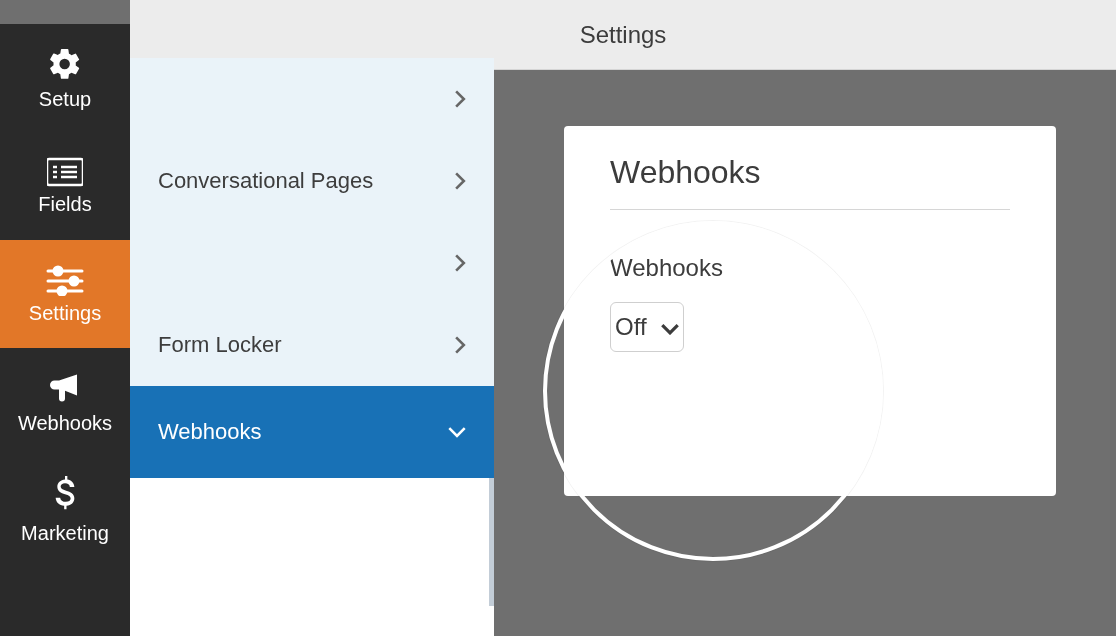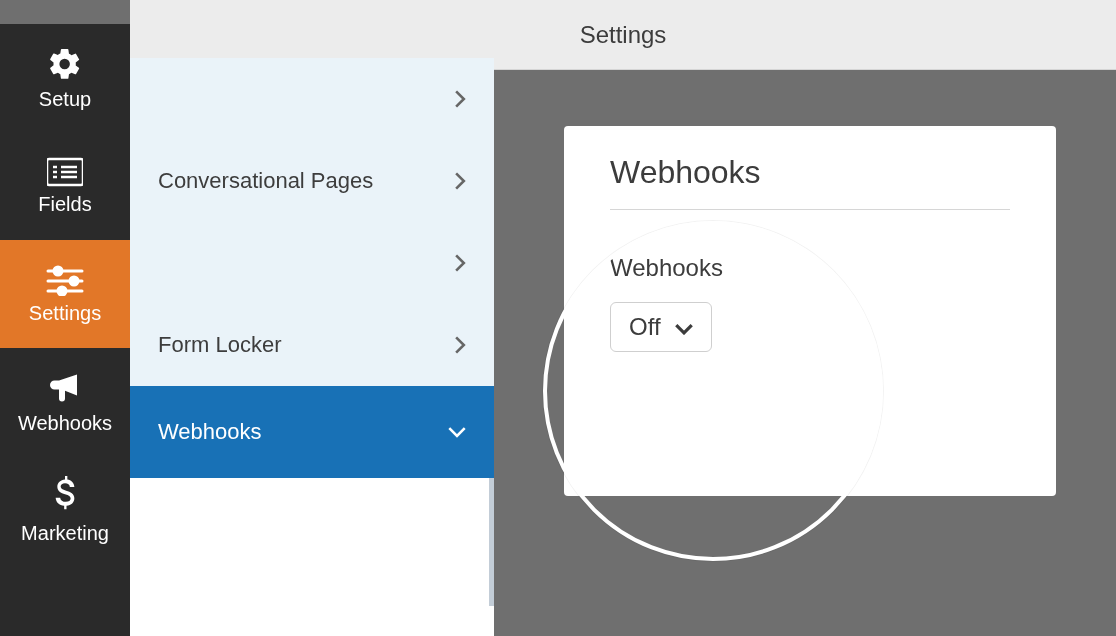--- a/index.html
+++ b/index.html
@@ -130,21 +130,21 @@
     margin-bottom: 44px;
   }
   .card .field-label {
     font-size: 24px;
     color: #3c3c3c;
     margin-bottom: 20px;
   }
   .dropdown {
     border: 1px solid #cfcfcf;
     border-radius: 6px;
-    padding: 10px 18px;
+    padding: 10px 4px;
     display: inline-flex;
     align-items: center;
     gap: 14px;
     font-size: 24px;
     color: #3c3c3c;
     cursor: pointer;
     background: #fff;
   }
 
   

